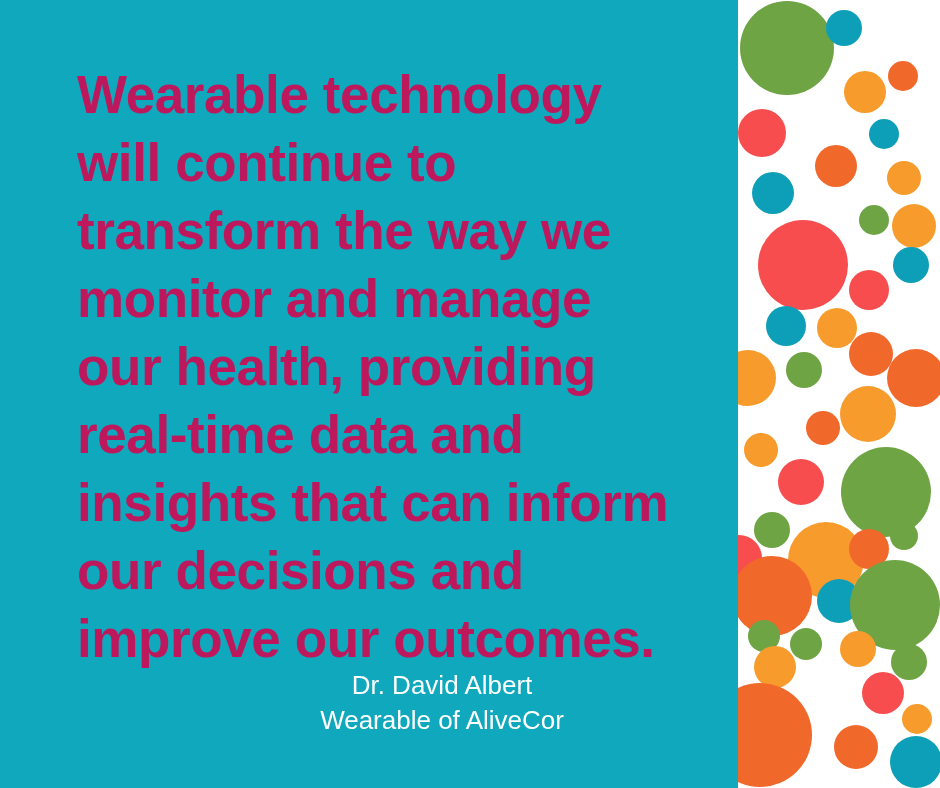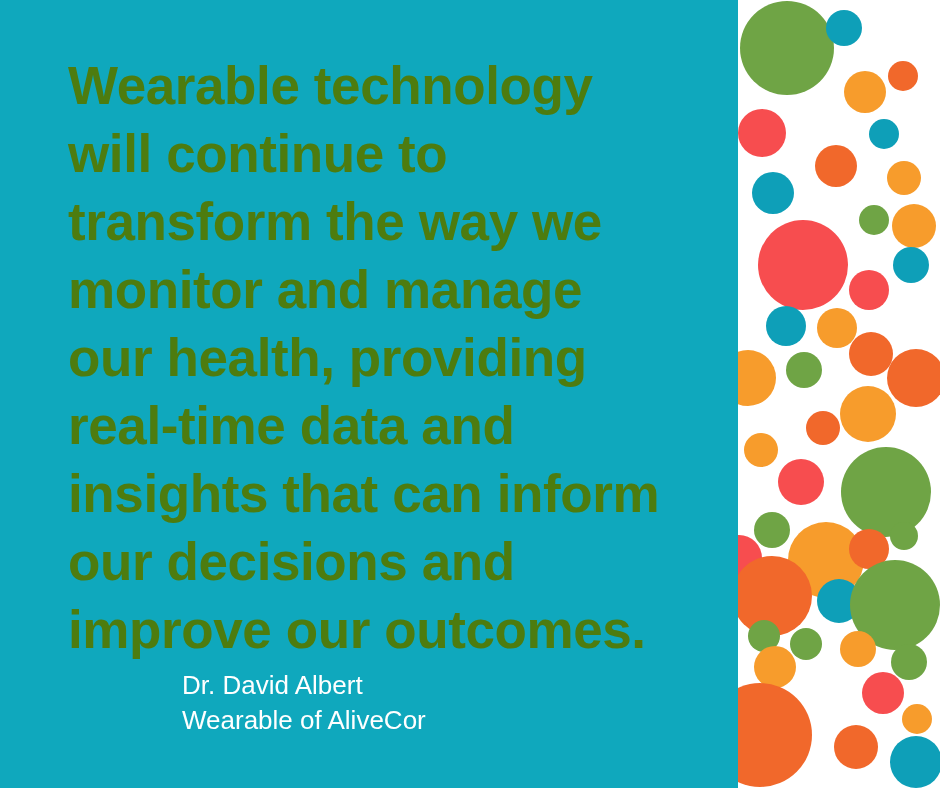--- a/index.html
+++ b/index.html
@@ -29,37 +29,37 @@
     height: 788px;
     background: #0fa8bd;
   }
 
   
   #quote-text {
     position: absolute;
     left: 68px;
     top: 52px;
     width: 640px;
-    color: #4d7c0f;
+    color: #be185d;
     font-family: "Liberation Sans", sans-serif;
     font-weight: bold;
     font-size: 53px;
     line-height: 68px;
     letter-spacing: -0.4px;
     white-space: pre-line;
-    margin: 0;
+    margin: 9px;
   }
 
   
   #attribution {
     position: absolute;
     right: 238px;
     top: 668px;
     width: 520px;
-    text-align: left;
+    text-align: center;
     color: #ffffff;
     font-family: "Liberation Sans", sans-serif;
     font-weight: normal;
     font-size: 26px;
     line-height: 35px;
   }
   #attribution .attr-line {
     display: block;
   }
 

